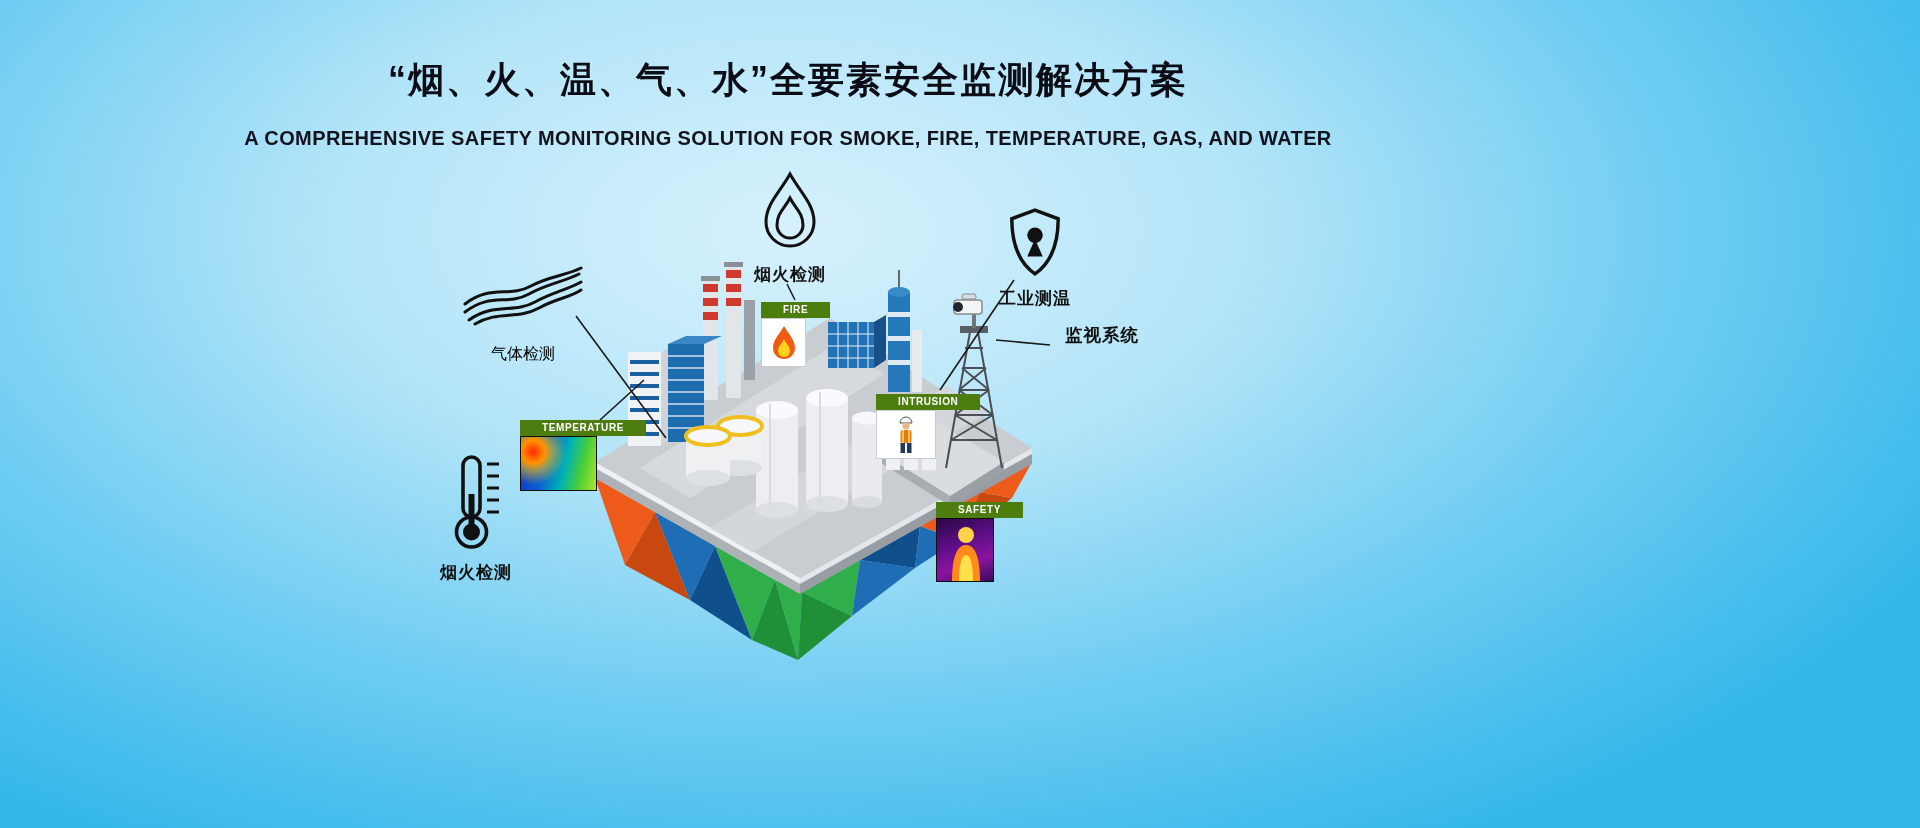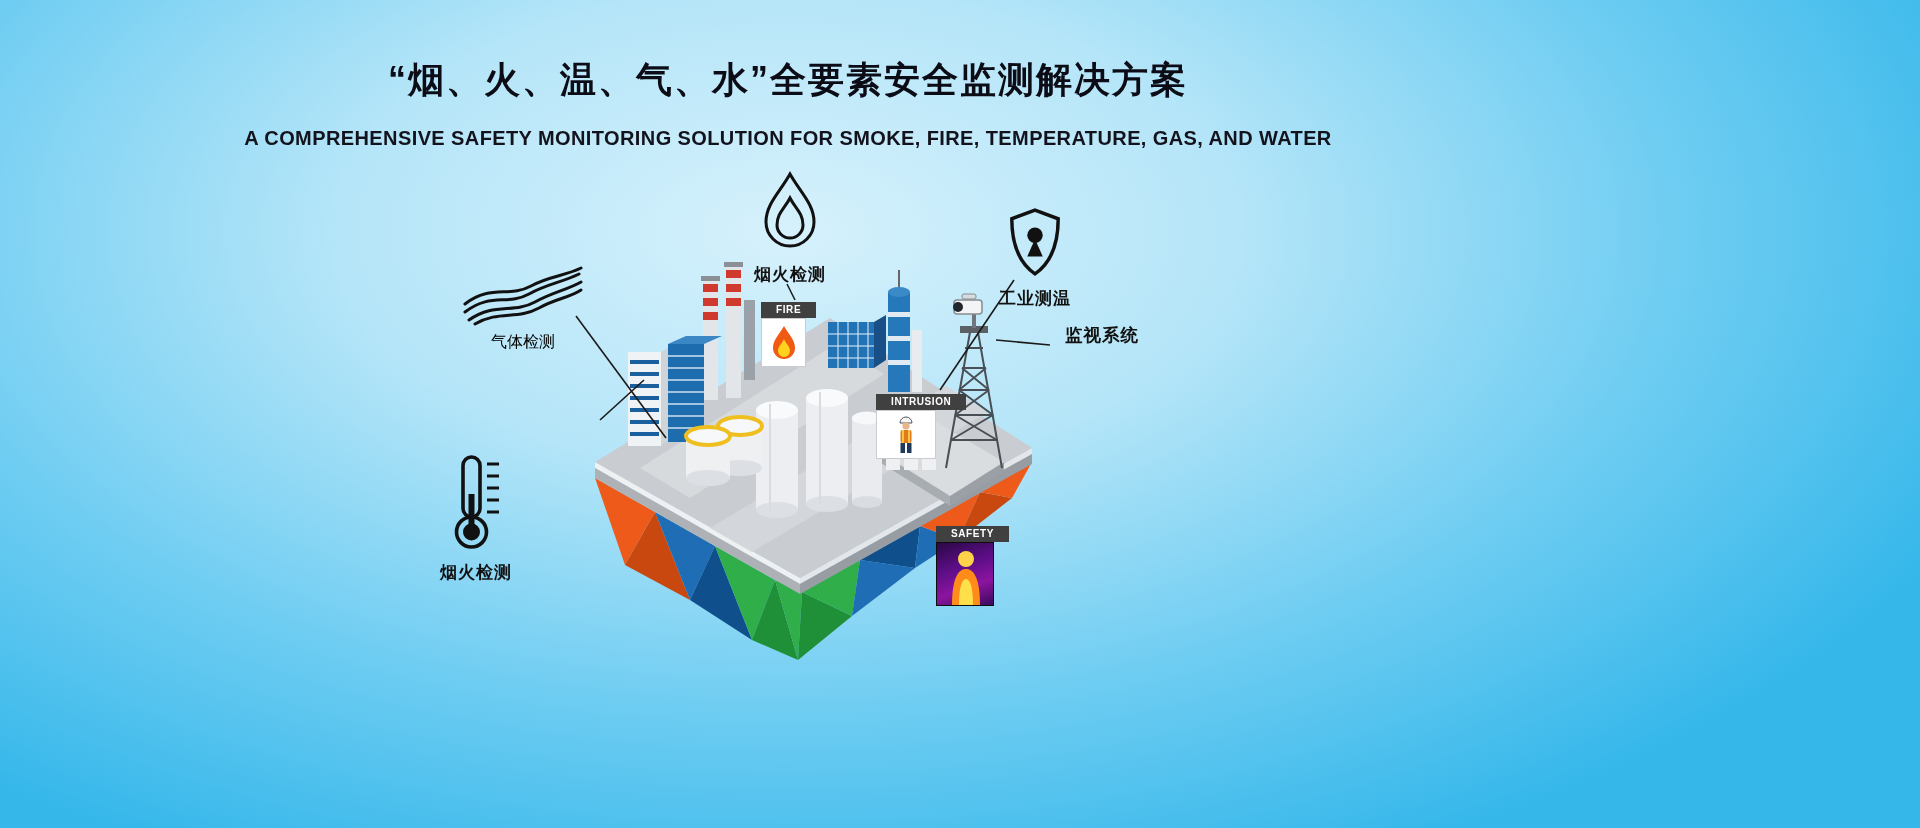--- a/index.html
+++ b/index.html
@@ -17,22 +17,22 @@
   
   .scene-svg{position:absolute;left:0;top:0;width:1920px;height:828px;}
   .fo{fill:#ee5a1a}.fo2{fill:#c9480f}
   .fb{fill:#1e6db5}.fb2{fill:#0f4f8c}
   .fg{fill:#2fae4a}.fg2{fill:#1f8f38}
   
   .callout{position:absolute;text-align:center;color:#111;}
   .callout .lbl{font-size:17px;font-weight:600;letter-spacing:1px;margin-top:5px;color:#111;}
   .plain-label{position:absolute;font-size:17.5px;font-weight:700;letter-spacing:1px;color:#111;}
   
-  .tagbar{display:inline-block;background:#404040;color:#fff;font-size:10px;font-weight:700;
-          letter-spacing:0.6px;padding:2px 15px;line-height:12px;}
+  .tagbar{display:inline-block;background:#4d7c0f;color:#fff;font-size:10px;font-weight:700;
+          letter-spacing:0.6px;padding:2px 22px;line-height:12px;}
   .block{position:absolute;}
   .thermal-temp{
     width:77px;height:55px;
     background:
       radial-gradient(circle at 16% 28%, #ff2a00 0%, #ff9400 16%, rgba(255,200,0,0.55) 26%, rgba(0,0,0,0) 45%),
       linear-gradient(104deg,#0a2cc4 0%,#0b5fd4 34%,#00b2b4 58%,#46ce38 78%,#b4e42c 100%);
     border:1px solid #0d0d0d;box-sizing:border-box;
   }
   .thermal-safety{
     width:58px;height:64px;position:relative;overflow:hidden;
@@ -225,41 +225,45 @@
 
   <div style="position:absolute;left:458px;top:262px;width:130px;text-align:center;">
     <svg width="120" height="64" viewBox="0 0 120 64">
       <g stroke="#111" stroke-width="3" fill="none" stroke-linecap="round">
         <path d="M2 42 C28 22 46 36 68 24 C86 14 102 14 118 6"></path>
         <path d="M2 50 C28 30 44 44 66 32 C84 22 100 20 116 12"></path>
         <path d="M6 58 C32 40 50 52 72 40 C90 30 104 28 118 20"></path>
         <path d="M12 62 C36 48 54 58 76 46 C94 36 106 36 118 28"></path>
       </g>
     </svg>
-    <div class="lbl" style="margin-top:2px;">气体检测</div>
+    <div class="lbl" style="margin-top:14px;">气体检测</div>
   </div>
 
   <div class="callout" style="left:426px;top:452px;width:100px;">
     <svg width="58" height="100" viewBox="0 0 58 100">
       <rect x="16" y="5" width="17" height="60" rx="8.5" fill="none" stroke="#111" stroke-width="3.6"></rect>
       <circle cx="24.5" cy="80" r="15" fill="none" stroke="#111" stroke-width="3.6"></circle>
       <circle cx="24.5" cy="80" r="8.5" fill="#111"></circle>
       <rect x="21.5" y="42" width="6" height="34" fill="#111"></rect>
       <g stroke="#111" stroke-width="3">
         <line x1="40" y1="12" x2="52" y2="12"></line>
           <line x1="40" y1="24" x2="52" y2="24"></line>
         <line x1="40" y1="36" x2="52" y2="36"></line>
           <line x1="40" y1="48" x2="52" y2="48"></line>
         <line x1="40" y1="60" x2="52" y2="60"></line>
       </g>
     </svg>
     <div class="lbl">烟火检测</div>
   </div>
 
 
+  <div class="block" style="left:520px;top:417px;">
+    <div class="tagbar">TEMPERATURE</div>
+    <div class="thermal-temp"></div>
+  </div>
 
 
   <div class="block" style="left:761px;top:299px;">
     <div class="tagbar">FIRE</div>
     <div class="white-box" style="width:45px;height:49px;">
       <svg width="26" height="36" viewBox="0 0 26 36">
         <path d="M13 1 C9 9 2 14 2 23 a11 11 0 0 0 22 0 C24 14 17 9 13 1 Z" fill="#f05a12"></path>
         <path d="M13 14 C11 19 7 21 7 26 a6 6 0 0 0 12 0 C19 21 15 19 13 14 Z" fill="#ffd21e"></path>
       </svg>
     </div>
@@ -273,21 +277,21 @@
         <circle cx="11" cy="11" r="3.6" fill="#e8b48a"></circle>
         <rect x="5.5" y="15" width="11" height="13" rx="2" fill="#e07a1c"></rect>
         <line x1="8" y1="15" x2="8" y2="28" stroke="#ffd84a" stroke-width="1.6"></line>
         <line x1="14" y1="15" x2="14" y2="28" stroke="#ffd84a" stroke-width="1.6"></line>
         <rect x="5.5" y="28" width="4.5" height="10" fill="#1f3a5c"></rect>
         <rect x="12" y="28" width="4.5" height="10" fill="#1f3a5c"></rect>
       </svg>
     </div>
   </div>
 
-  <div class="block" style="left:936px;top:499px;margin-top:24px;">
+  <div class="block" style="left:936px;top:499px;">
     <div class="tagbar">SAFETY</div>
     <div class="thermal-safety">
       <svg width="58" height="64" viewBox="0 0 58 64" style="position:absolute;left:0;top:0;">
         <circle cx="29" cy="16" r="8" fill="#ffd24a"></circle>
         <path d="M15 62 C15 36 21 26 29 26 C37 26 43 36 43 62 Z" fill="#ff8c1a"></path>
         <path d="M22 62 C22 44 25 36 29 36 C33 36 36 44 36 62 Z" fill="#ffe04a"></path>
       </svg>
     </div>
   </div>
 

